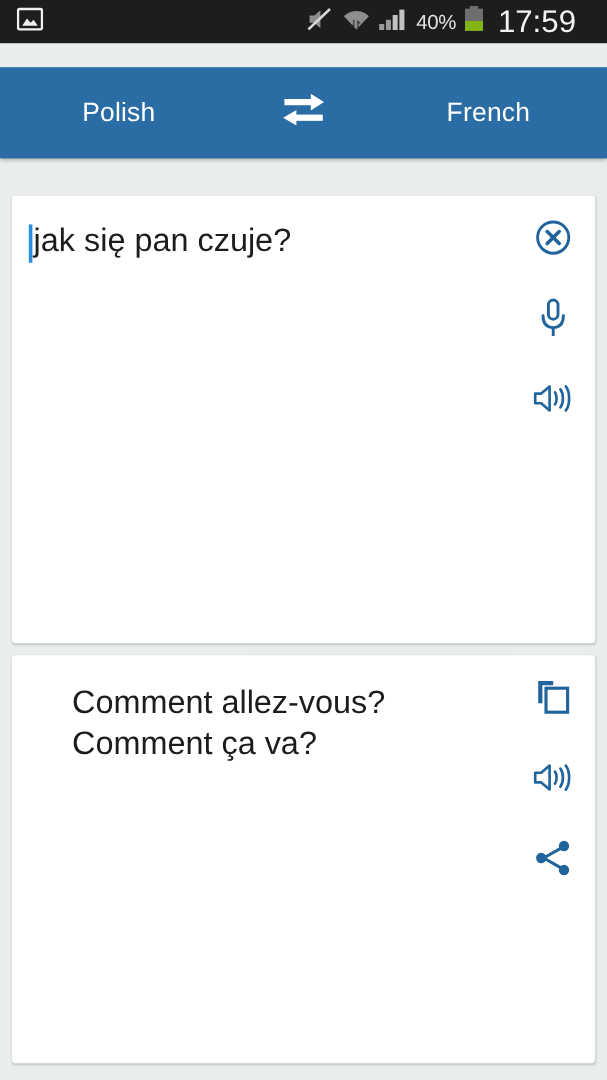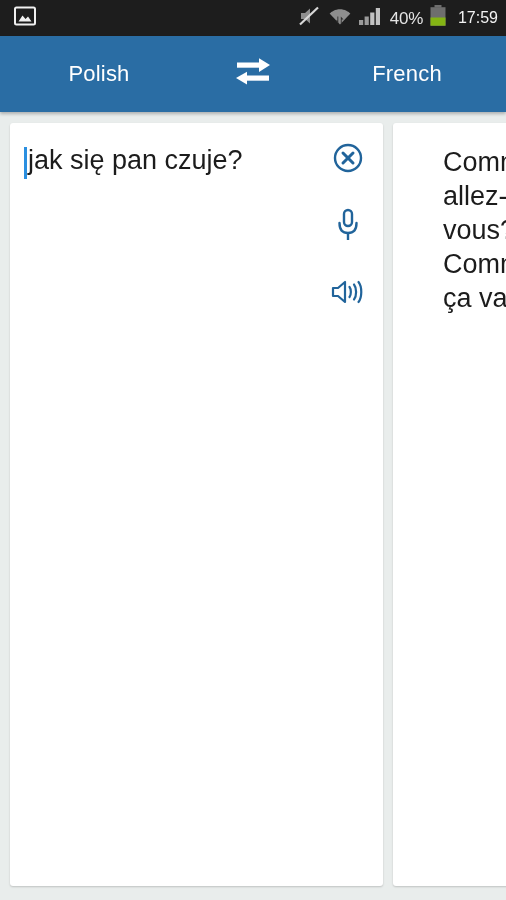--- a/index.html
+++ b/index.html
@@ -12,20 +12,21 @@
     font-family: "Liberation Sans", sans-serif;
     background: #e9edec;
   }
   #screen {
     position: relative;
     width: 506px;
     height: 900px;
     background: #e9edec;
     display: flex;
     flex-direction: column;
+    gap: 20px;
   }
 
   
   #status-bar {
     height: 36px;
     background: #1d1d1d;
     display: flex;
     align-items: center;
     padding: 0 8px 0 14px;
     flex: 0 0 auto;
@@ -34,25 +35,25 @@
   #status-right { display: flex; align-items: center; gap: 6px; }
   .sb-icon { display: block; }
   #battery-percent {
     color: #e4e4e4;
     font-size: 17px;
     letter-spacing: -0.3px;
     line-height: 1;
   }
   #clock {
     color: #f2f2f2;
-    font-size: 16px;
+    font-size: 26px;
     letter-spacing: 0px;
     line-height: 1;
     margin-left: 5px;
-    margin-right: 0;
+    margin-right: 18px;
   }
 
   
   #app-bar {
     height: 76px;
     background: #2a6da4;
     display: flex;
     align-items: center;
     flex: 0 0 auto;
     box-shadow: 0 2px 3px rgba(0,0,0,0.25);
@@ -74,21 +75,21 @@
     align-items: center;
     justify-content: center;
     cursor: pointer;
   }
 
   
   #content {
     flex: 1 1 auto;
     padding: 11px 10px 14px 10px;
     display: flex;
-    flex-direction: row;
+    flex-direction: column;
     gap: 10px;
     overflow: hidden;
   }
   .card {
     background: #ffffff;
     border-radius: 3px;
     box-shadow: 0 1px 2px rgba(0,0,0,0.18);
     position: relative;
     display: flex;
   }

